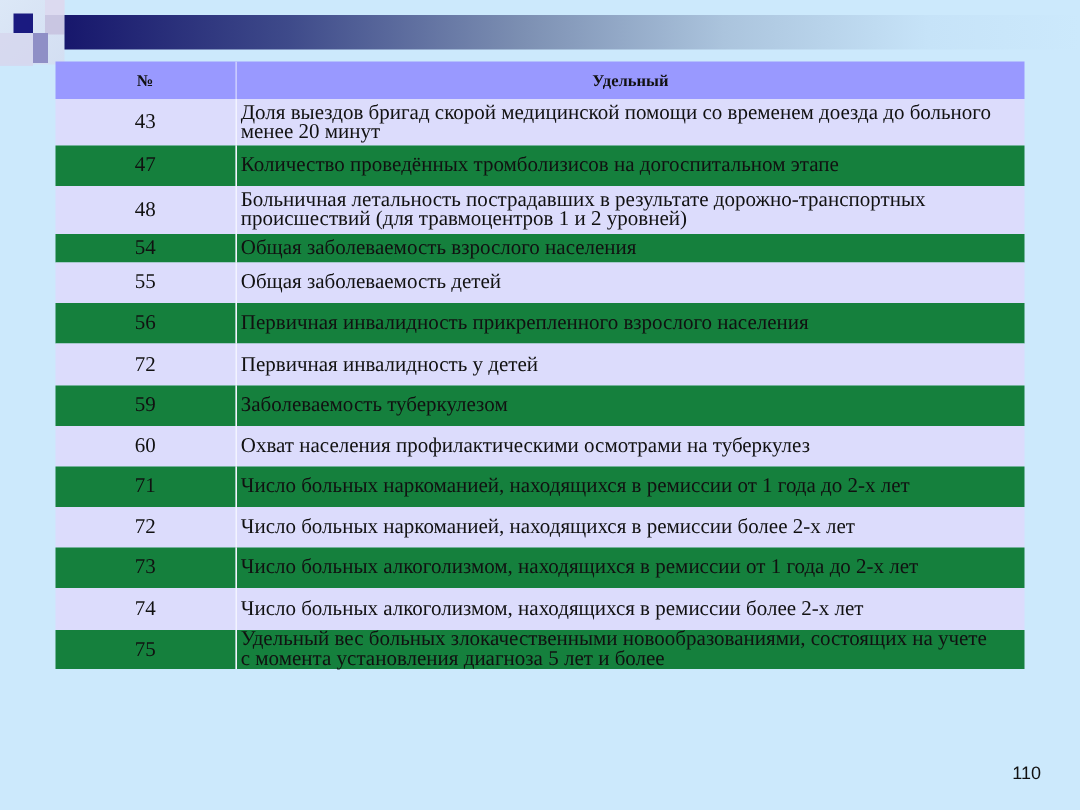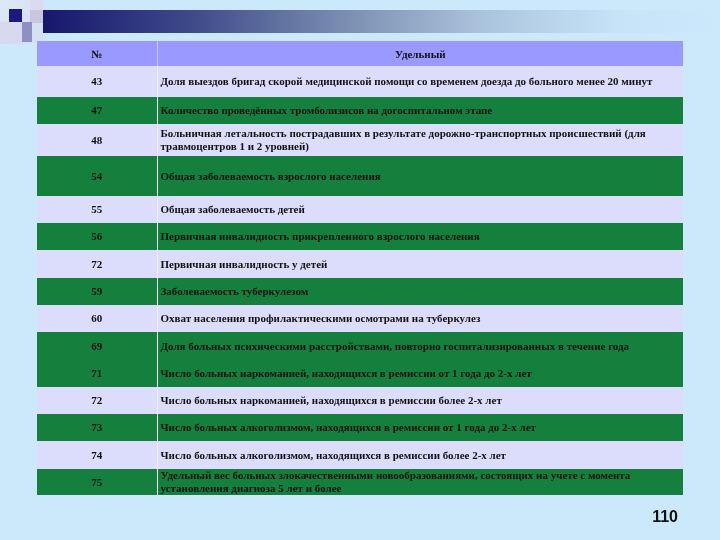--- a/index.html
+++ b/index.html
@@ -23,31 +23,31 @@
   table.main {
     position:absolute; left:37px; top:41px; width:646px;
     border-collapse:collapse; table-layout:fixed;
   }
   table.main th {
     background:#9999ff; height:25px; font-weight:bold; font-size:11px;
     color:#111; text-align:center; border-right:1px solid #c9c9ff; padding:0;
   }
   table.main th:last-child { border-right:none; }
   table.main td {
-    font-size:11px; font-weight:bold; color:#111; padding:0 17px; line-height:13px;
+    font-size:14px; font-weight:normal; color:#111; padding:0 17px; line-height:13px;
     border-right:1px solid #f3f3ff; vertical-align:middle;
   }
   table.main td:last-child { border-right:none; padding-left:3px; }
   table.main td.num { text-align:center; }
   tr.odd td { background:#dcdcfc; }
   tr.even td { background:#15803d; }
   .page-num {
-    position:absolute; left:648px; top:508px; width:30px; text-align:right;
-    font-family:"Liberation Sans", "DejaVu Sans", sans-serif; font-weight:bold;
-    font-size:16px; color:#111;
+    position:absolute; left:664px; top:508px; width:30px; text-align:right;
+    font-family:"Liberation Sans", "DejaVu Sans", sans-serif; font-weight:normal;
+    font-size:12px; color:#111;
   }
 </style>
 </head>
 <body>
 
 <div class="deco sq2"></div>
 <div class="deco sq6"></div>
 <div class="deco sq5"></div>
 <div class="deco sq3"></div>
 <div class="deco sq1"></div>
@@ -71,21 +71,21 @@
         <td>Доля выездов бригад скорой медицинской помощи со временем доезда до больного менее 20 минут</td>
       </tr>
       <tr class="even" style="height: 27px;">
         <td class="num">47</td>
         <td>Количество проведённых тромболизисов на догоспитальном этапе</td>
       </tr>
       <tr class="odd" style="height: 32px;">
         <td class="num">48</td>
         <td>Больничная летальность пострадавших в результате дорожно-транспортных происшествий (для травмоцентров 1 и 2 уровней)</td>
       </tr>
-      <tr class="even" style="height: 40px;">
+      <tr class="even" style="height: 19px;">
         <td class="num">54</td>
         <td>Общая заболеваемость взрослого населения</td>
       </tr>
       <tr class="odd" style="height: 27px;">
         <td class="num">55</td>
         <td>Общая заболеваемость детей</td>
       </tr>
       <tr class="even" style="height: 27px;">
         <td class="num">56</td>
         <td>Первичная инвалидность прикрепленного взрослого населения</td>
@@ -94,24 +94,20 @@
         <td class="num">72</td>
         <td>Первичная инвалидность у детей</td>
       </tr>
       <tr class="even" style="height: 27px;">
         <td class="num">59</td>
         <td>Заболеваемость туберкулезом</td>
       </tr>
       <tr class="odd" style="height: 27px;">
         <td class="num">60</td>
         <td>Охват населения профилактическими осмотрами на туберкулез</td>
-      </tr>
-      <tr class="even" style="height: 28px;">
-        <td class="num">69</td>
-        <td>Доля больных психическими расстройствами, повторно госпитализированных в течение года</td>
       </tr>
       <tr class="even" style="height: 27px;">
         <td class="num">71</td>
         <td>Число больных наркоманией, находящихся в ремиссии от 1 года до 2-х лет</td>
       </tr>
       <tr class="odd" style="height: 27px;">
         <td class="num">72</td>
         <td>Число больных наркоманией, находящихся в ремиссии более 2-х лет</td>
       </tr>
       <tr class="even" style="height: 27px;">

